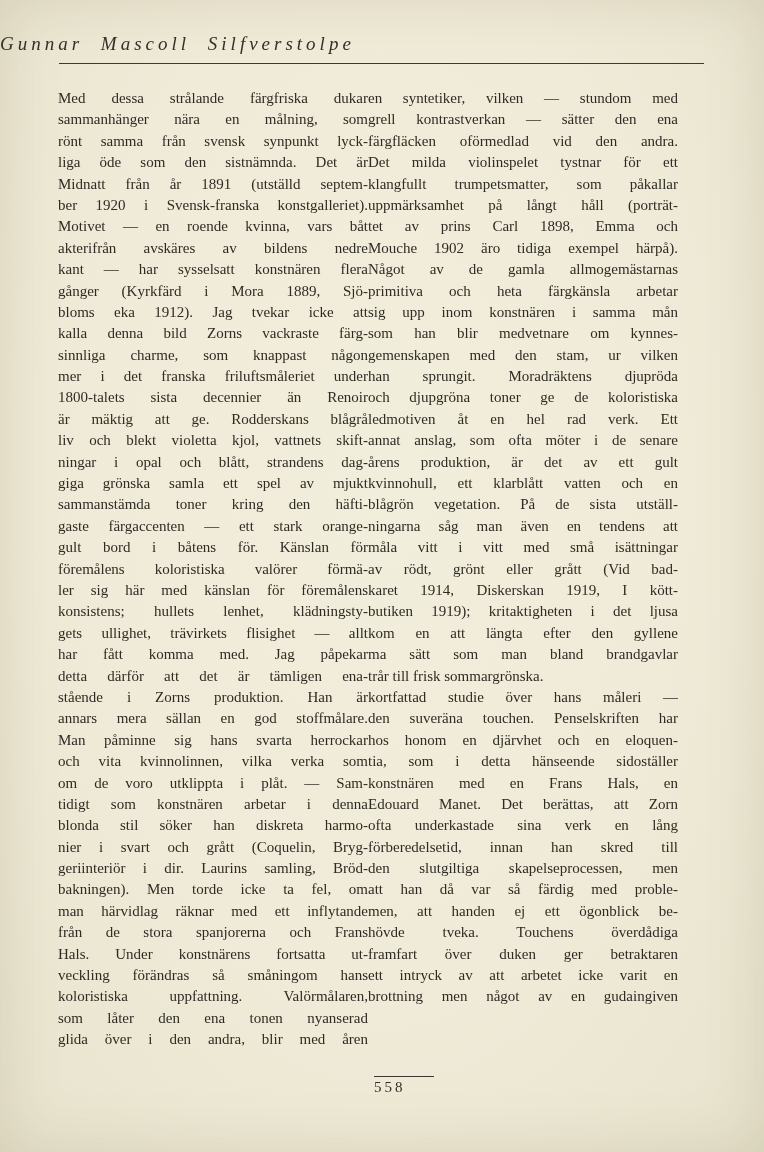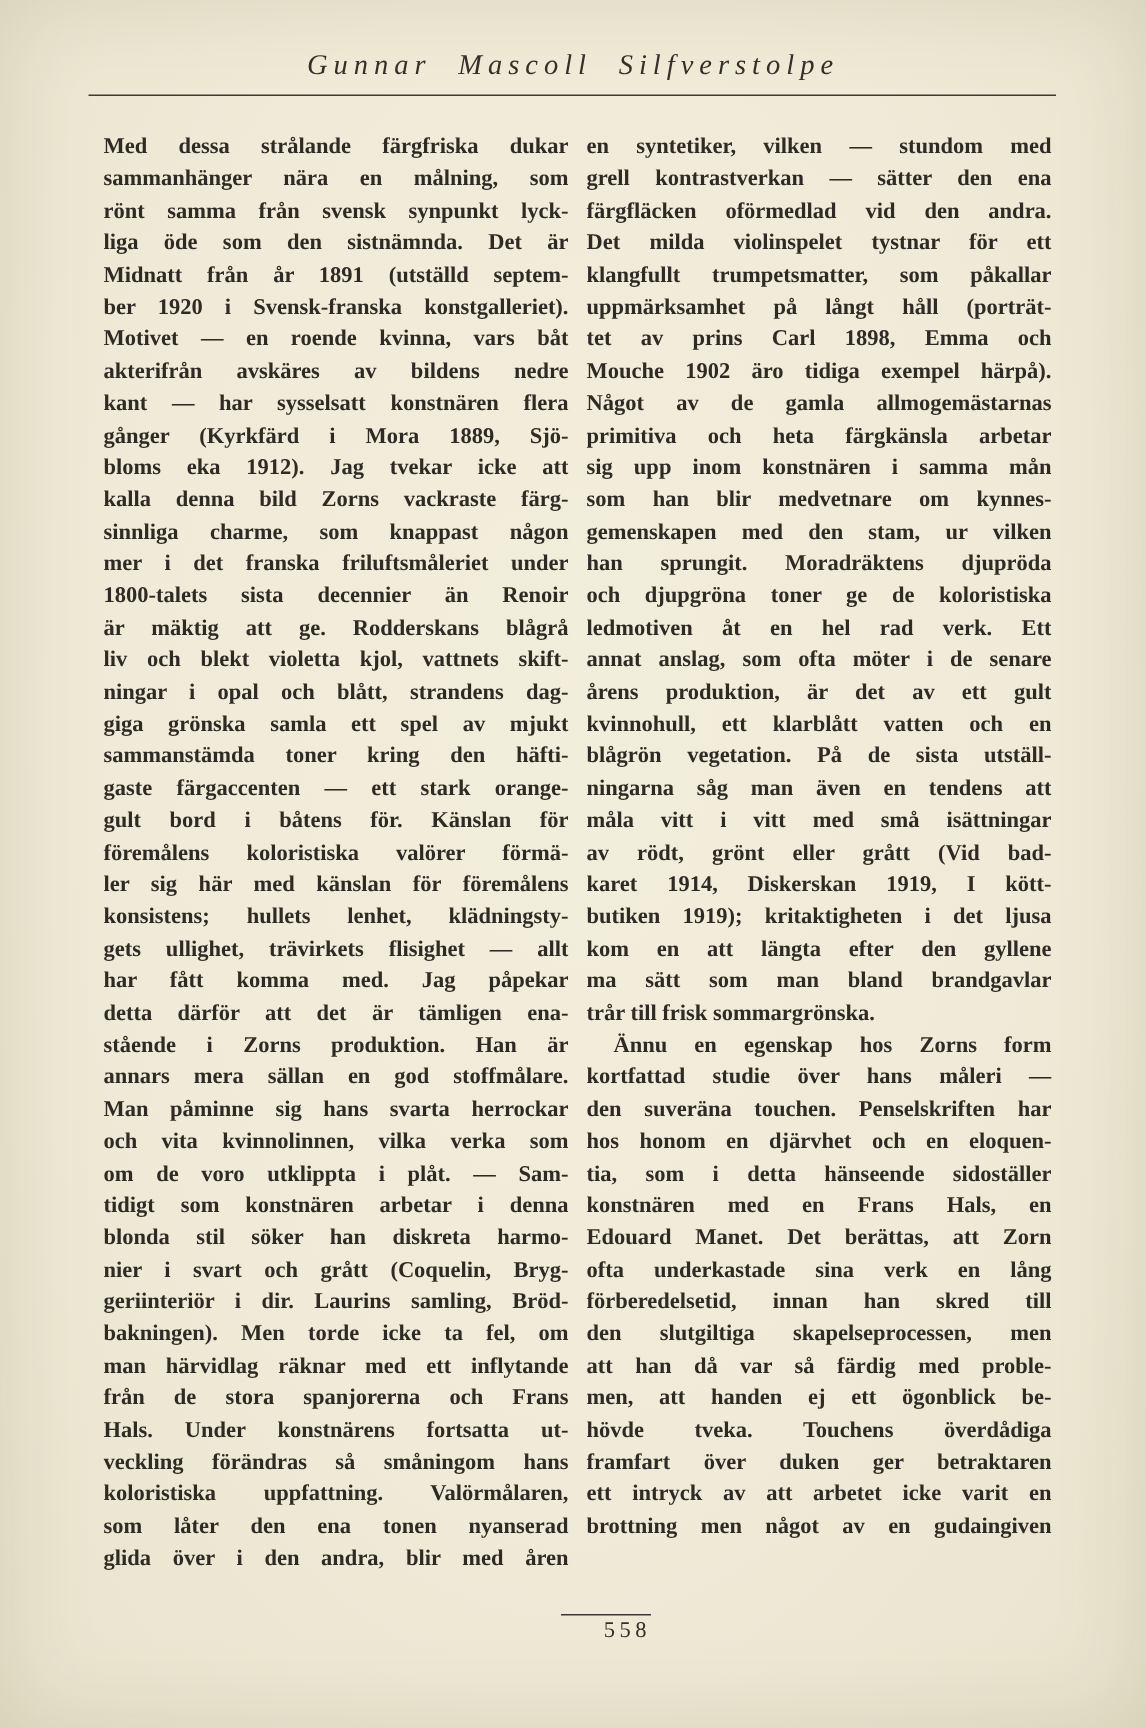--- a/index.html
+++ b/index.html
@@ -14,42 +14,39 @@
     box-shadow: inset 0 0 60px rgba(120,110,80,0.18);
     font-family: "Liberation Serif", "DejaVu Serif", serif;
     color: #2e2b24;
     overflow: hidden;
   }
   .header-title {
     position: absolute;
     top: 33px;
     left: 0;
     width: 764px;
-    text-align: center;
     font-style: italic;
     font-size: 19px;
     letter-spacing: 4px;
     word-spacing: 9px;
     color: #33302a;
   }
   .header-rule {
     position: absolute;
     top: 63px;
     left: 59px;
     width: 645px;
     border-top: 1.7px solid #3d3a32;
   }
   .columns {
     position: absolute;
     top: 88px;
-    left: 69px;
+    left: 58px;
     width: 632px;
     display: flex;
-    gap: 12px;
-    font-weight: bold;
   }
   .col {
     width: 310px;
   }
   .line {
     height: 21.4px;
     line-height: 21.4px;
     font-size: 15px;
     text-align: justify;
     text-align-last: justify;
@@ -61,21 +58,21 @@
     text-align-last: left;
   }
   .line.indent {
     text-indent: 18px;
   }
   .pagenum-block {
     position: absolute;
     top: 1076px;
     left: 374px;
     width: 60px;
-    text-align: right;
+    text-align: left;
   }
   .pagenum-rule {
     border-top: 1.5px solid #3b3831;
     width: 60px;
   }
   .pagenum-text {
     margin-top: 2px;
     font-size: 15px;
     letter-spacing: 3px;
     color: #33302a;
@@ -158,21 +155,20 @@
         <div class="line">kvinnohull, ett klarblått vatten och en</div>
         <div class="line">blågrön vegetation. På de sista utställ-</div>
         <div class="line">ningarna såg man även en tendens att</div>
         <div class="line">måla vitt i vitt med små isättningar</div>
         <div class="line">av rödt, grönt eller grått (Vid bad-</div>
         <div class="line">karet 1914, Diskerskan 1919, I kött-</div>
         <div class="line">butiken 1919); kritaktigheten i det ljusa</div>
         <div class="line">kom en att längta efter den gyllene</div>
         <div class="line">ma sätt som man bland brandgavlar</div>
         <div class="line pend">trår till frisk sommargrönska.</div>
-        <div class="line indent">Ännu en egenskap hos Zorns form</div>
         <div class="line">kortfattad studie över hans måleri —</div>
         <div class="line">den suveräna touchen. Penselskriften har</div>
         <div class="line">hos honom en djärvhet och en eloquen-</div>
         <div class="line">tia, som i detta hänseende sidoställer</div>
         <div class="line">konstnären med en Frans Hals, en</div>
         <div class="line">Edouard Manet. Det berättas, att Zorn</div>
         <div class="line">ofta underkastade sina verk en lång</div>
         <div class="line">förberedelsetid, innan han skred till</div>
         <div class="line">den slutgiltiga skapelseprocessen, men</div>
         <div class="line">att han då var så färdig med proble-</div>

